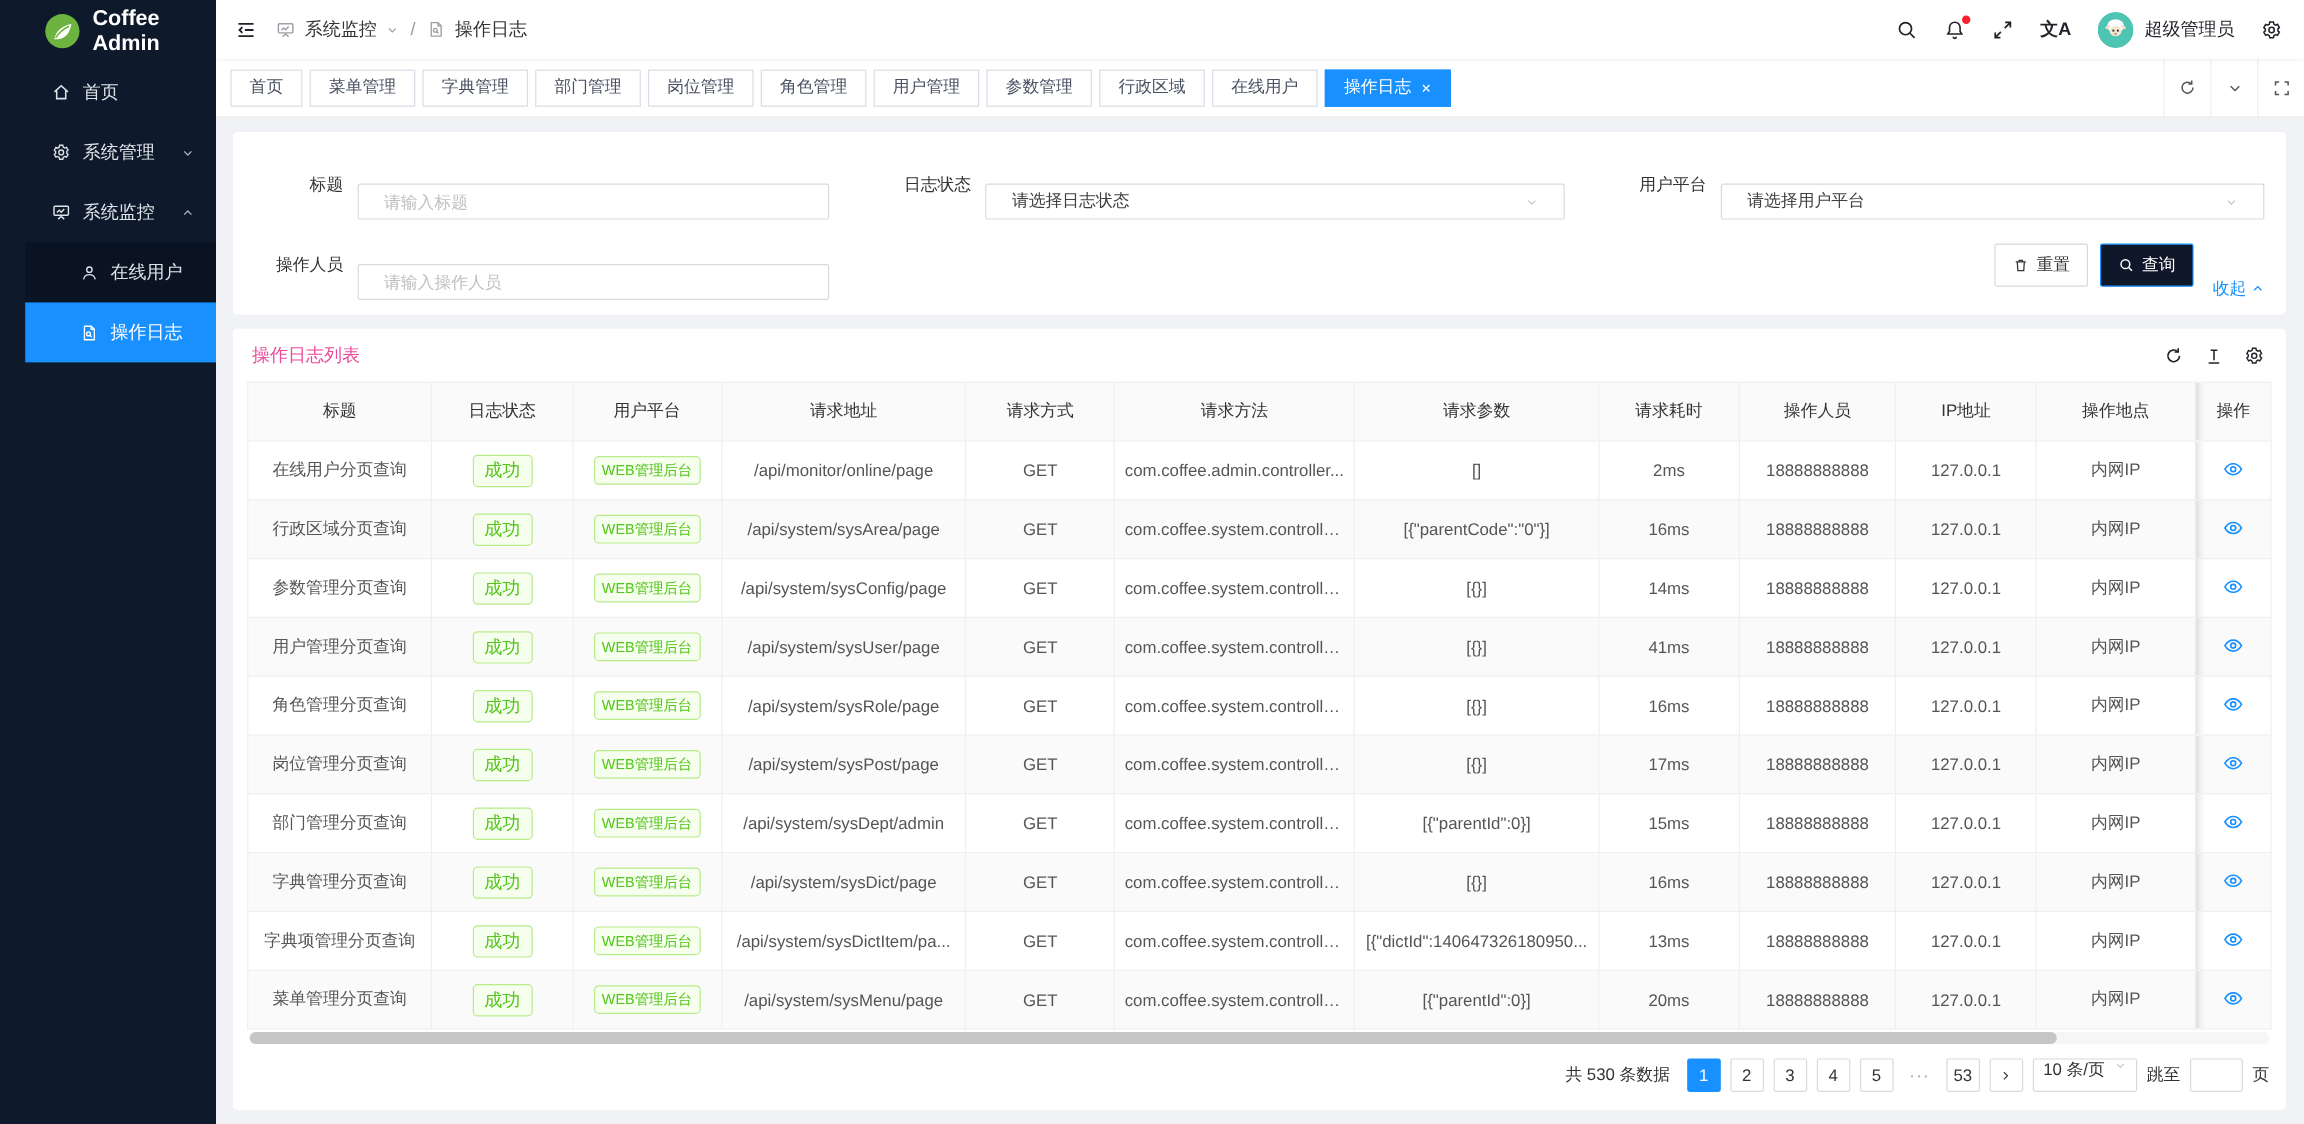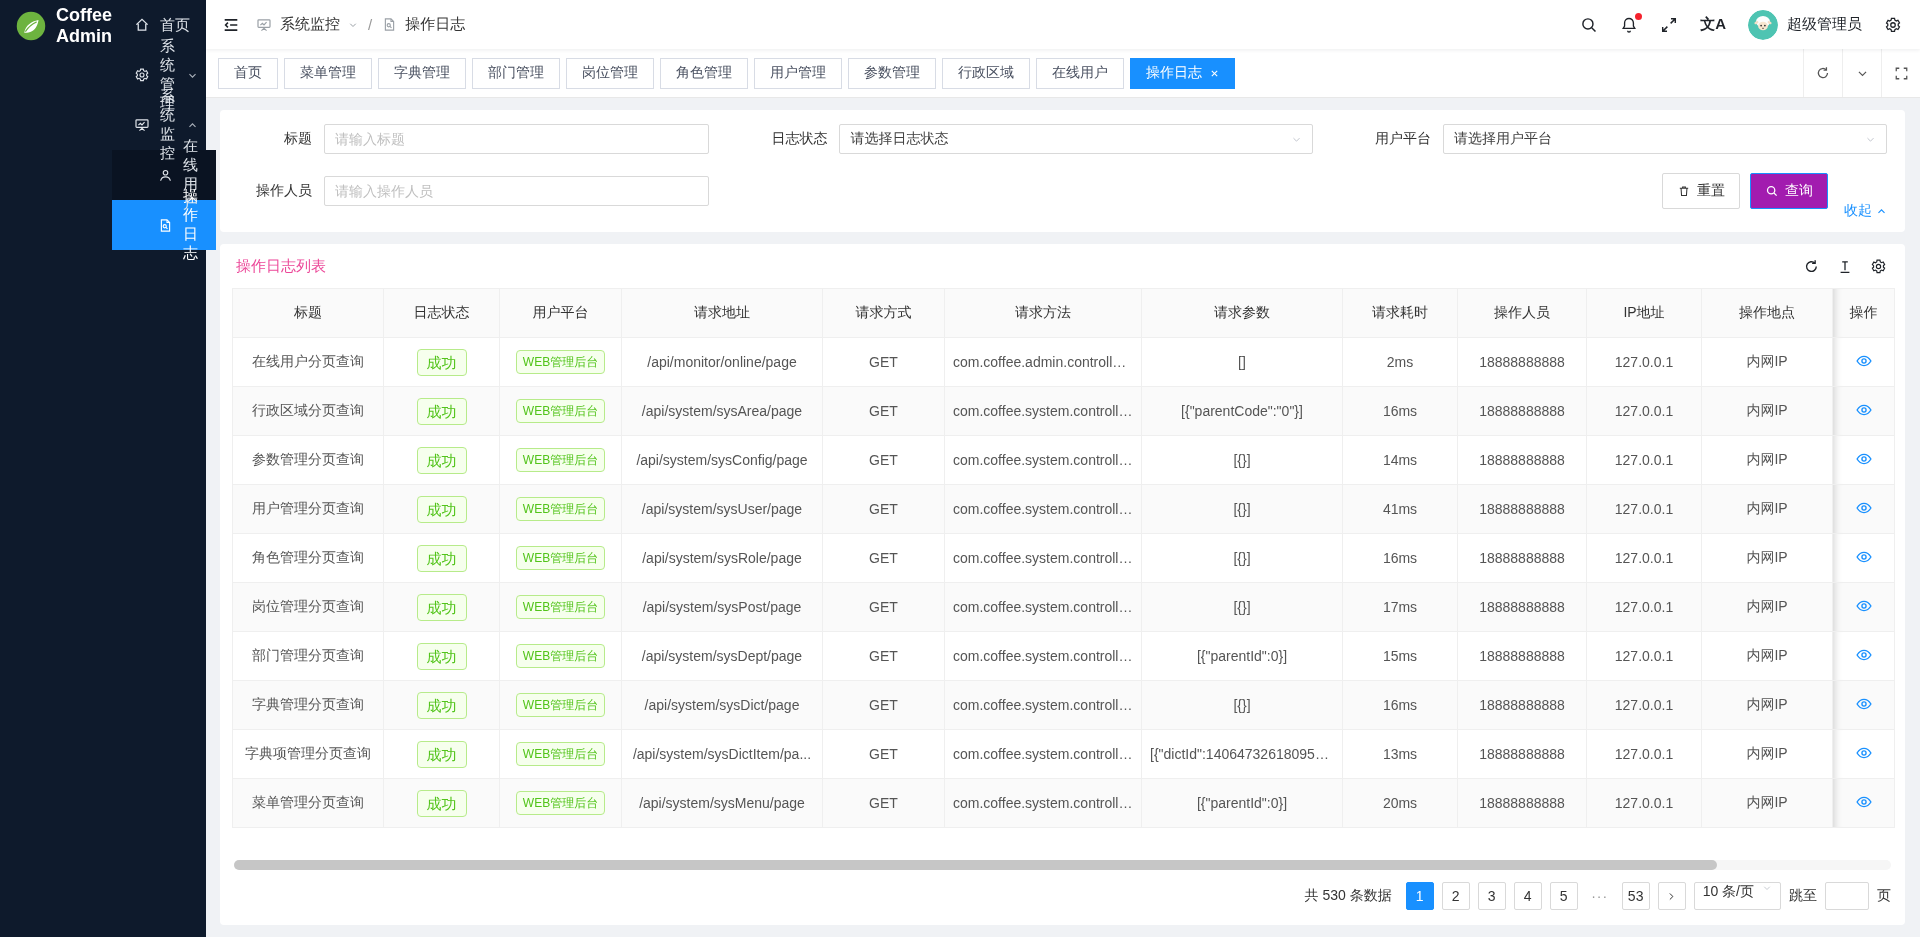--- a/index.html
+++ b/index.html
@@ -4,21 +4,21 @@
 <style>
   * { box-sizing: border-box; margin: 0; padding: 0; }
   html, body { width: 1920px; height: 937px; overflow: hidden; }
   body { font-family: "Liberation Sans", "DejaVu Sans", sans-serif; background: #f0f2f5; color: #333; }
   .icon { display: inline-flex; align-items: center; justify-content: center; }
   .icon svg { display: block; }
 
   .app { display: flex; width: 100%; height: 100%; }
 
   
-  .sidebar { width: 206px; flex-shrink: 0; background: #0e1a2c; color: #dfe4ea; display: flex; flex-direction: row; }
+  .sidebar { width: 180px; flex-shrink: 0; background: #0e1a2c; color: #dfe4ea; display: flex; flex-direction: column; padding-left: 21px; }
   .logo { height: 52px; display: flex; align-items: center; gap: 10px; padding-left: 16px; color: #fff; font-weight: bold; font-size: 18px; }
   .menu-item { height: 50px; display: flex; align-items: center; gap: 10px; padding: 0 18px 0 22px; font-size: 15px; cursor: pointer; }
   .menu-item .chev { margin-left: auto; opacity: .75; }
   .submenu { background: #0a1322; }
   .submenu .menu-item { padding-left: 46px; }
   .menu-item.active { background: #1890ff; color: #fff; }
 
   
   .main { flex: 1; min-width: 0; display: flex; flex-direction: column; }
 
@@ -43,29 +43,29 @@
   .tab-controls { margin-left: auto; display: flex; height: 100%; }
   .tab-ctrl { width: 39px; height: 100%; display: flex; align-items: center; justify-content: center; border-left: 1px solid #eee; color: #555; cursor: pointer; }
 
   
   .content { flex: 1; min-height: 0; padding: 12px 15px 12px 14px; display: flex; flex-direction: column; }
 
   .search-card { background: #fff; border-radius: 4px; padding: 14px 18px 12px 0; }
   .filter-grid { display: grid; grid-template-columns: 1fr 1.18fr 1.12fr; column-gap: 26px; row-gap: 8px; }
   .field { display: flex; align-items: center; }
   .field label { width: 104px; flex-shrink: 0; text-align: right; padding-right: 12px; font-size: 14px; color: #333; }
-  .control { flex: 1; height: 30px; border: 1px solid #d9d9d9; border-radius: 2px; background: #fff; display: flex; align-items: center; padding: 0 10px; font-size: 14px; }
+  .control { flex: 1; height: 30px; border: 1px solid #d9d9d9; border-radius: 2px; background: #fff; display: flex; align-items: center; padding: 0 21px; font-size: 14px; margin-top: 29px; }
   input.control { color: #333; }
   input.control::placeholder { color: #bfbfbf; }
   .fake-select { cursor: pointer; }
   .fake-select .ph { color: #404040; }
   .fake-select .chev { margin-left: auto; color: #c0c4cc; }
   .actions { grid-column: 2 / 4; display: flex; align-items: center; justify-content: flex-end; gap: 10px; }
   .btn { height: 36px; display: inline-flex; align-items: center; gap: 6px; padding: 0 14px; border: 1px solid #d9d9d9; border-radius: 2px; background: #fff; font-size: 14px; color: #333; cursor: pointer; font-family: inherit; }
-  .btn.primary { background: #a21caf; border-color: #1890ff; color: #fff; align-items: center; }
+  .btn.primary { background: #0f172a; border-color: #1890ff; color: #fff; align-items: center; }
   .link { color: #1890ff; font-size: 14px; display: inline-flex; align-items: center; gap: 4px; margin-left: 6px; cursor: pointer; margin-top: 40px; }
 
   .table-card { background: #fff; border-radius: 4px; margin-top: 12px; padding: 0 12px; flex: 1; min-height: 0; display: flex; flex-direction: column; }
   .card-header { display: flex; align-items: center; padding: 13px 6px 12px 4px; }
   .card-title { font-size: 15px; color: #ec4899; }
   .card-tools { margin-left: auto; display: flex; align-items: center; gap: 17px; color: #1f2329; }
   .card-tools .icon { cursor: pointer; }
 
   table { width: 100%; border-collapse: collapse; table-layout: fixed; font-size: 14px; }
   th, td { border: 1px solid #efefef; height: 49px; text-align: center; padding: 0 8px; overflow: hidden; white-space: nowrap; text-overflow: ellipsis; }
@@ -578,21 +578,21 @@
                       <circle cx="10" cy="10" r="2.3"></circle>
                     </svg>
                   </span>
                 </td>
               </tr>
 
               <tr>
                 <td>部门管理分页查询</td>
                 <td><span class="badge">成功</span></td>
                 <td><span class="badge sm">WEB管理后台</span></td>
-                <td>/api/system/sysDept/page</td>
+                <td>/api/system/sysDept/admin</td>
                 <td>GET</td>
                 <td>com.coffee.system.controlle...</td>
                 <td>[{"parentId":0}]</td>
                 <td>15ms</td>
                 <td>18888888888</td>
                 <td>127.0.0.1</td>
                 <td>内网IP</td>
                 <td class="action-col">
                   <span class="icon eye">
                     <svg width="18" height="18" viewBox="0 0 20 20" fill="none" stroke="currentColor" stroke-width="1.5">

